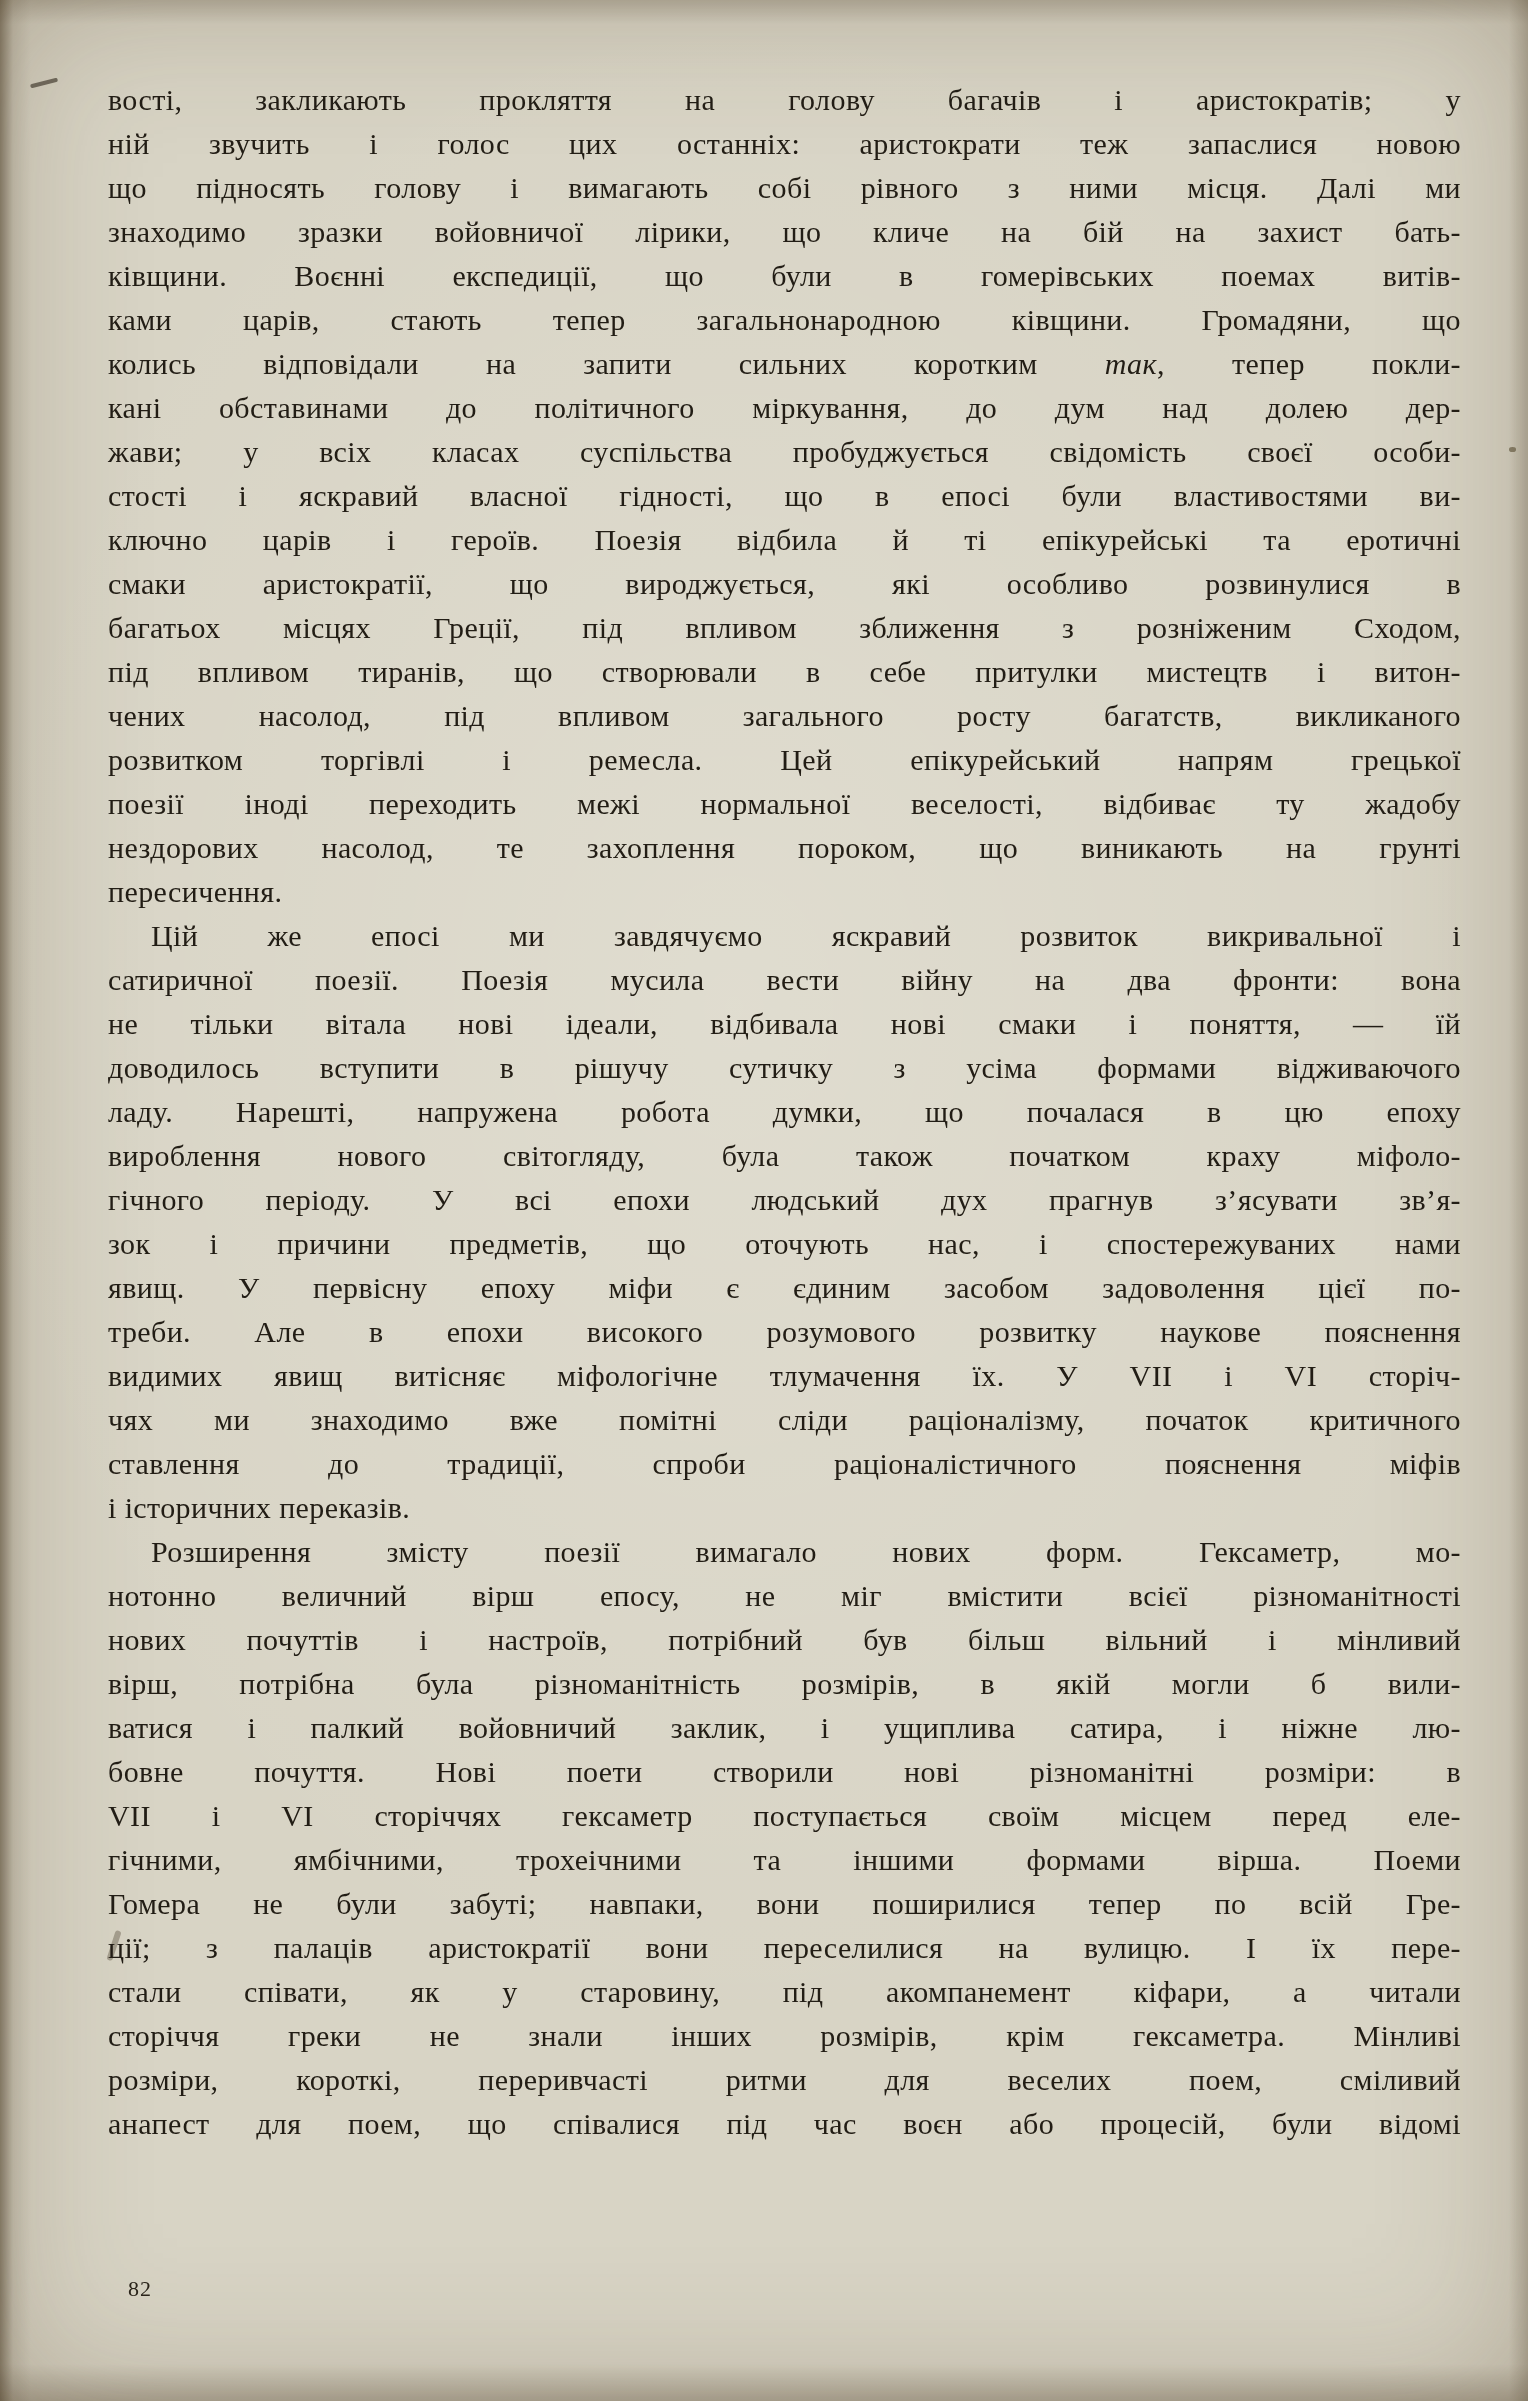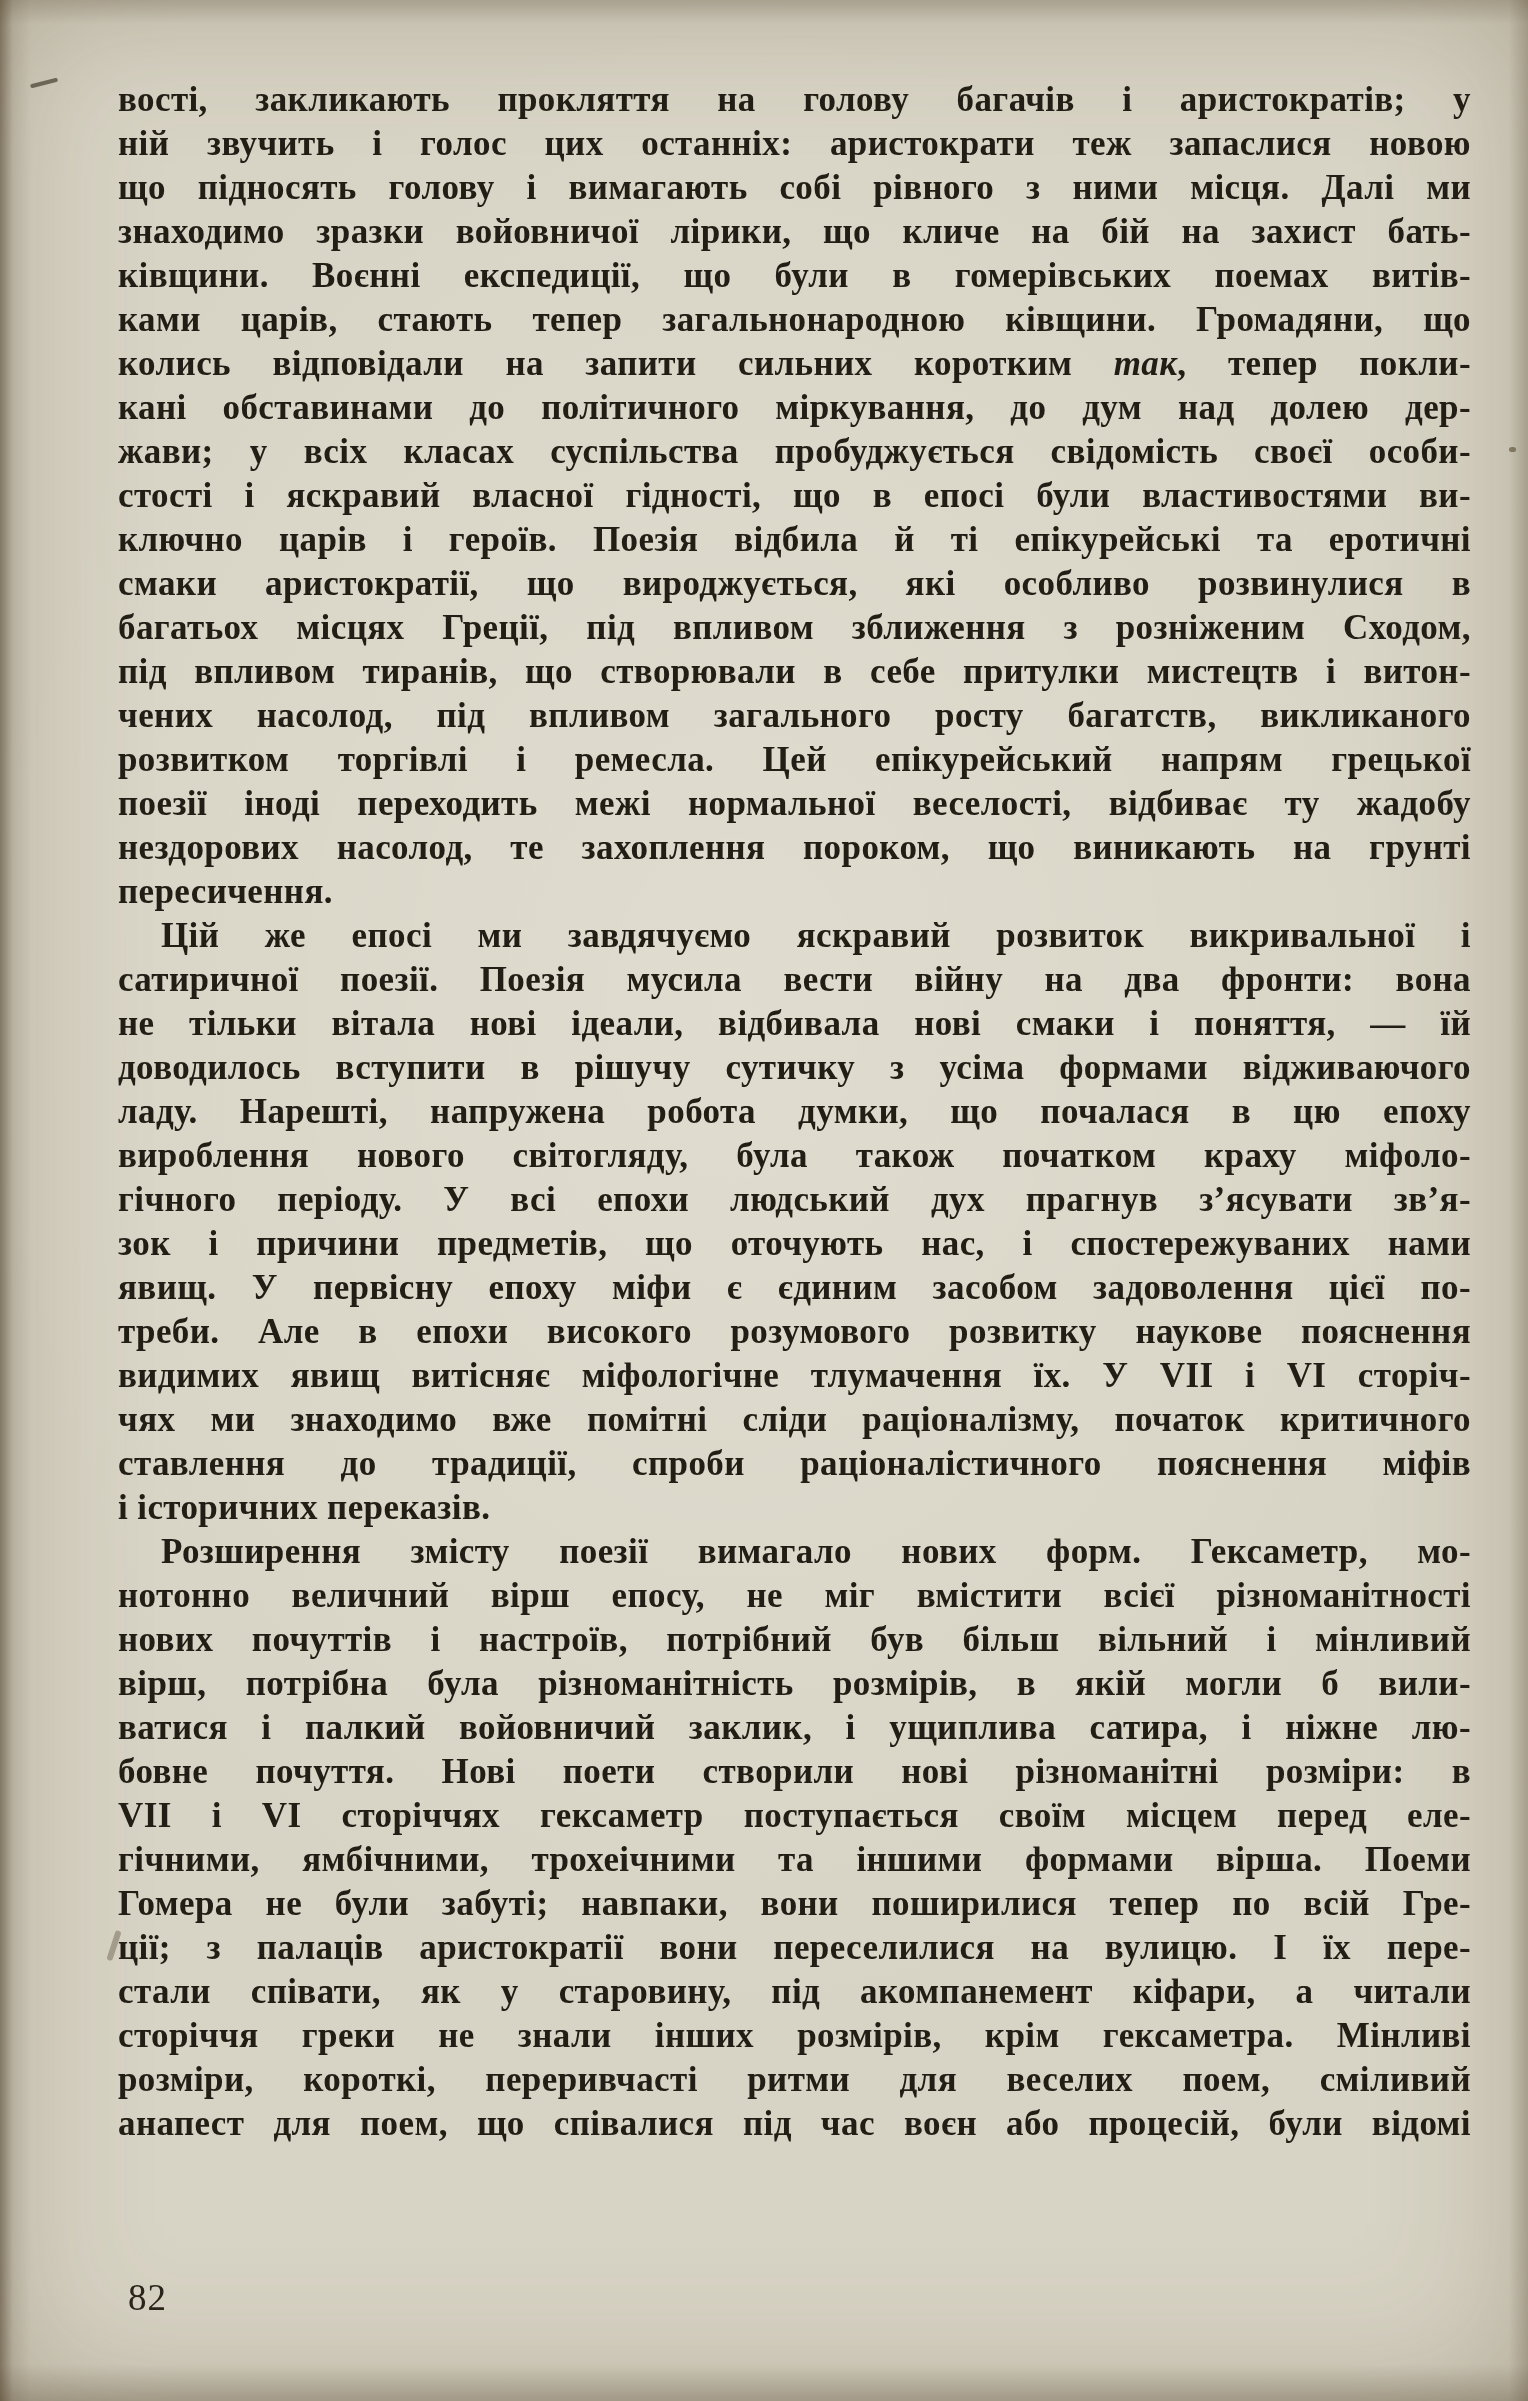--- a/index.html
+++ b/index.html
@@ -16,48 +16,47 @@
       radial-gradient(ellipse 1109px 1479px at 48% 42%, rgba(255,255,250,0.20), rgba(0,0,0,0) 70%),
       linear-gradient(90deg, rgba(74,60,38,0.55) 0px, rgba(74,60,38,0.12) 13px, rgba(0,0,0,0) 31px),
       linear-gradient(270deg, rgba(74,60,38,0.25) 0px, rgba(0,0,0,0) 20.3px),
       linear-gradient(180deg, rgba(74,60,38,0.22) 0px, rgba(0,0,0,0) 24px),
       linear-gradient(0deg, rgba(74,60,38,0.28) 0px, rgba(0,0,0,0) 37px),
       #d8d4c5;
     box-shadow: inset 0 0 148px rgba(82,64,36,0.30);
   }
   .text-block{
     position:absolute;
-    left:118px; top:78px;
+    left:108px; top:78px;
     width:1353px;
     color:#221d15;
-    font-size:35px;
+    font-size:30px;
     line-height:44px;
     letter-spacing:0.4px;
-    font-weight:bold;
   }
   .line{
     text-align:justify;
     text-align-last:justify;
     white-space:normal;
     height:44px;
     overflow:visible;
   }
   .line.lastline{
     text-align:center;
     text-align-last:left;
   }
   .line.indent{
     text-indent:43px;
   }
   .line i{ font-style:italic; }
   .page-number{
     position:absolute;
     left:128px; top:2276px;
     color:#2a241a;
-    font-size:37px;
+    font-size:22px;
     letter-spacing:0.9px;
   }
   
   .pen-mark{
     position:absolute;
     left:30px; top:81px;
     width:28px; height:3.7px;
     background:#4d453a;
     border-radius:1.8px;
     transform:rotate(-14deg);

